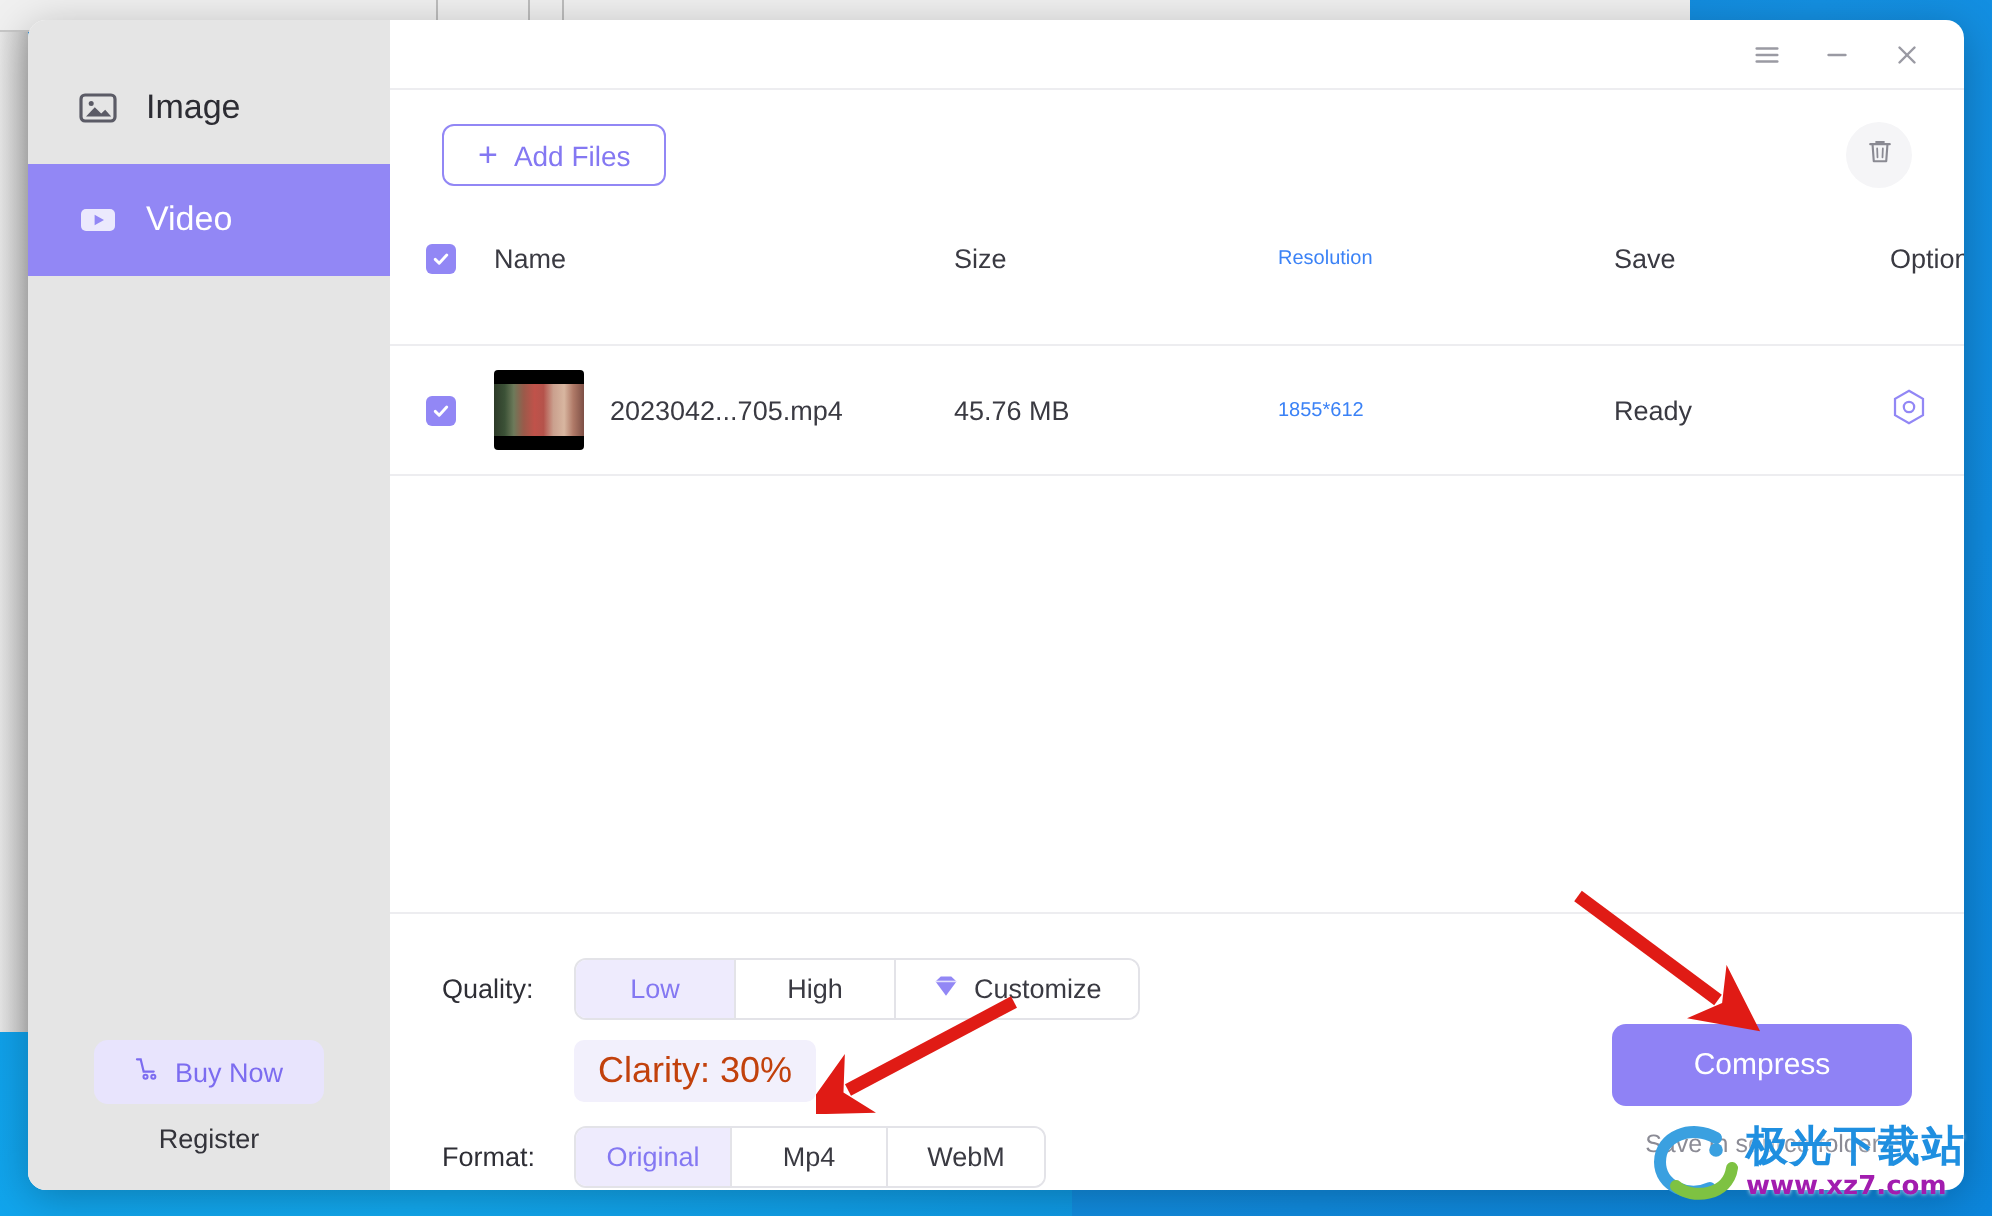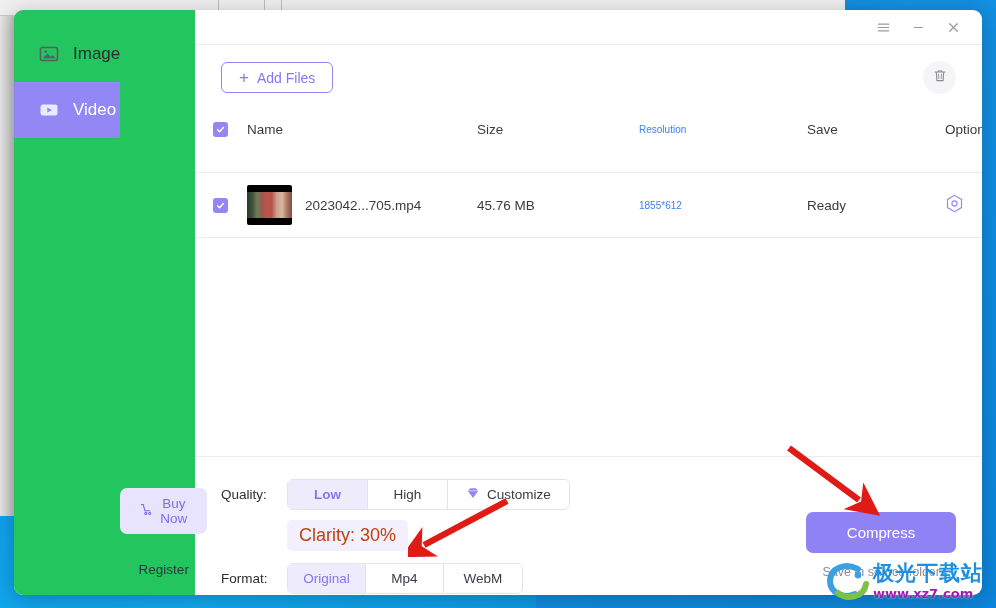--- a/index.html
+++ b/index.html
@@ -38,37 +38,37 @@
     background: #ffffff;
     border-radius: 9px;
     box-shadow: 0 4px 22px rgba(0,0,0,.25);
     overflow: hidden;
     display: flex;
   }
 
   
   .sidebar {
     width: 181px; height: 100%;
-    background: #22c55e;
-    display: flex; flex-direction: row;
+    background: #e5e5e5;
+    display: flex; flex-direction: column;
     flex: none;
     position: relative;
   }
   .nav-items { margin-top: 16px; }
   .nav-item {
     height: 56px; display: flex; align-items: center;
     padding-left: 25px; gap: 14px; cursor: pointer;
     color: #2c2c33; font-size: 17px;
   }
   .nav-item.active { background: #9287f5; color: #ffffff; }
   .nav-ico { width: 20px; height: 20px; flex: none; display: block; }
 
   .sidebar-bottom {
     margin-top: auto; padding-bottom: 18px;
-    display: flex; flex-direction: column; align-items: center; gap: 28px; justify-content: space-between;
+    display: flex; flex-direction: column; align-items: center; gap: 10px; justify-content: space-between;
   }
   .buy-now {
     background: #e8e4fd; color: #7c6cf0;
     border: none; border-radius: 7px;
     padding: 8px 20px; font-size: 13.5px; cursor: pointer;
     display: flex; align-items: center; gap: 7px;
     font-family: "Liberation Sans", sans-serif;
   }
   .register-link {
     color: #33333a; font-size: 13.5px; cursor: pointer;
@@ -154,21 +154,21 @@
   }
   .seg button {
     border: none; background: #fff; cursor: pointer;
     font-size: 13.5px; color: #3a3a42; padding: 0 18px;
     display: flex; align-items: center; justify-content: center; gap: 7px;
     border-right: 1px solid #e3e3e8; height: 100%;
     font-family: "Liberation Sans", sans-serif;
   }
   .seg button:last-child { border-right: none; }
   .seg button.sel { background: #eeebfd; color: #8478f2; }
-  .seg.q button:nth-child(1) { width: 80px; font-weight: bold; }
+  .seg.q button:nth-child(1) { width: 80px; }
   .seg.q button:nth-child(2) { width: 80px; }
   .seg.f button { width: 78px; }
 
   .clarity-row { display: flex; align-items: center; gap: 14px; margin-top: 10px; }
   .clarity-tag {
     background: #f2f0fc; color: #c2410c; font-size: 18px;
     border-radius: 5px; padding: 5px 12px;
   }
   .fmt-row { margin-top: 12px; }
 

